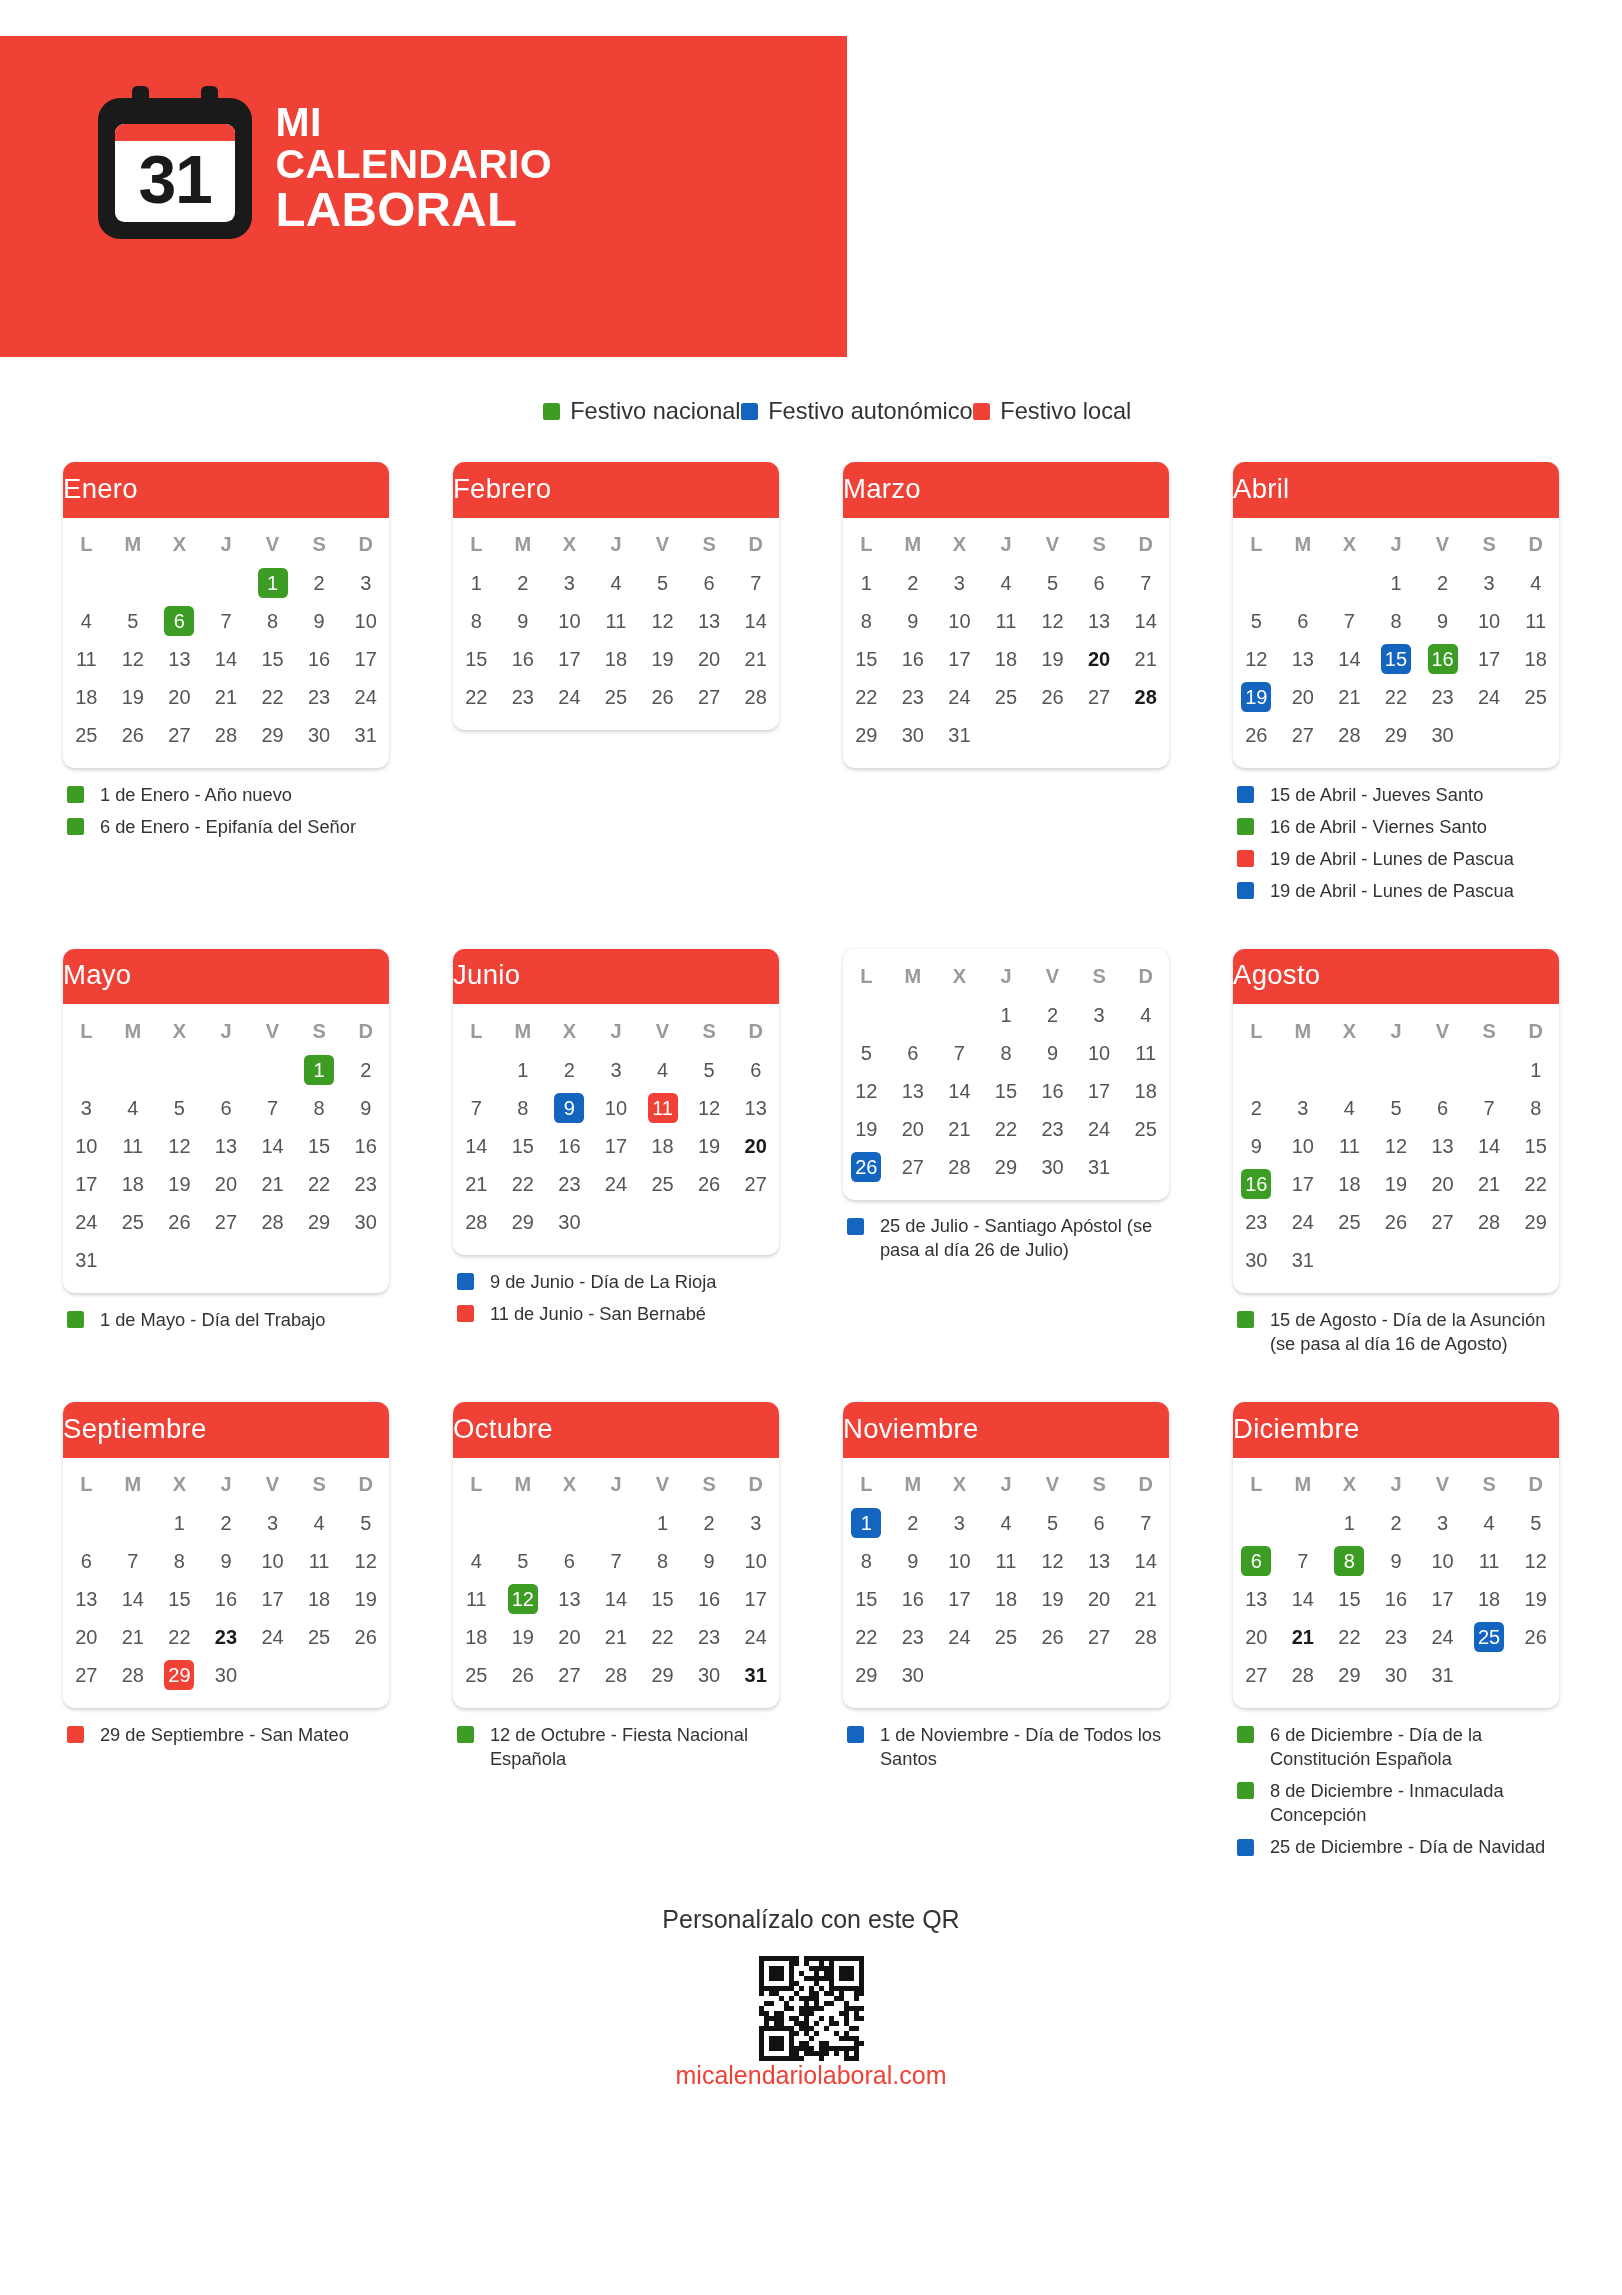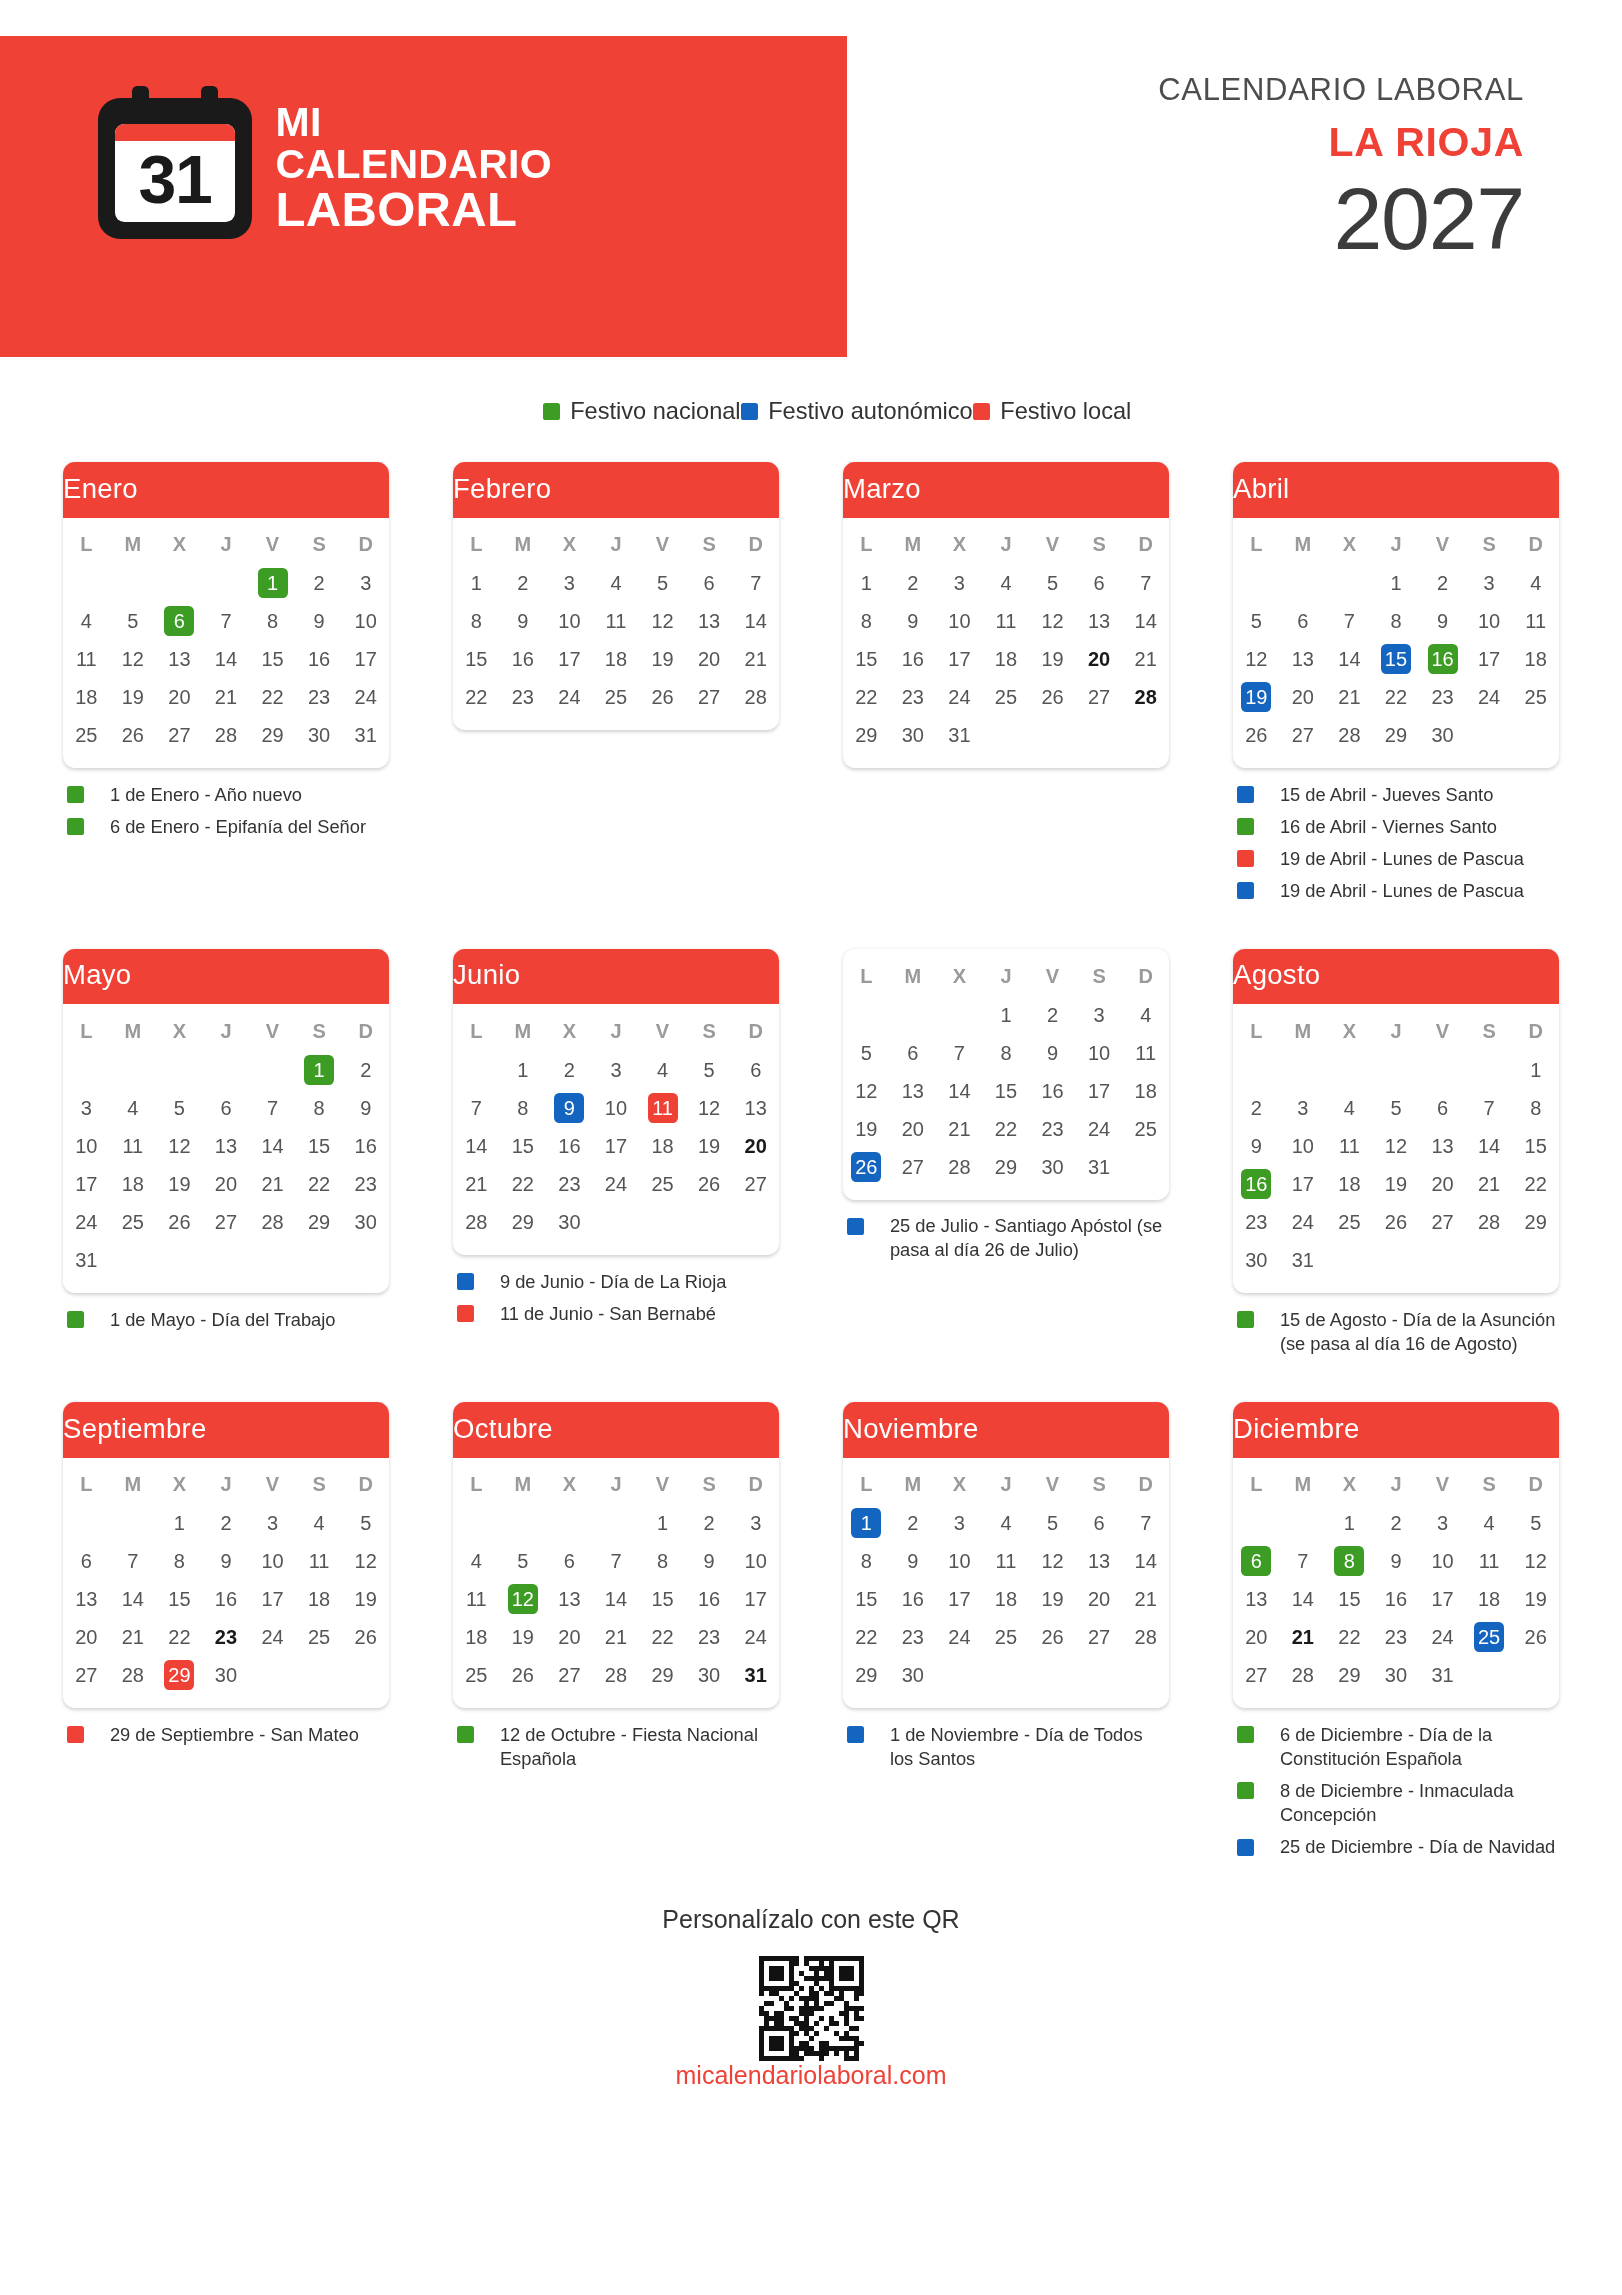--- a/index.html
+++ b/index.html
@@ -181,21 +181,21 @@
   .d-loc { background: #ef4136; color: #ffffff; }
   .d-bold { color: #1a1a1a; font-weight: bold; }
 
   .notes {
     margin-top: 14.4px;
     padding-left: 3.9px;
   }
   .note {
     display: flex;
     align-items: flex-start;
-    gap: 26px;
+    gap: 16px;
     margin-bottom: 7.9px;
   }
   .note .sw {
     margin-top: 3.3px;
     flex: 0 0 auto;
   }
   .note-text {
     font-size: 18.3px;
     color: #333333;
     line-height: 1.32;
@@ -242,25 +242,20 @@
         <div class="logo-num">31</div>
       </div>
     </div>
     <div class="logo-text">
       <div class="l1">MI</div>
       <div class="l2">CALENDARIO</div>
       <div class="l3">LABORAL</div>
     </div>
   </div>
 
-  <div class="header-right">
-    <div class="hr-sub">CALENDARIO LABORAL</div>
-    <div class="hr-region">LA RIOJA</div>
-    <div class="hr-year">2027</div>
-  </div>
 </div>
 
 <div class="legend" id="legend">
     <div class="legend-item">
       <span class="sw sw-nac"></span>
       <span>Festivo nacional</span>
     </div>
     <div class="legend-item">
       <span class="sw sw-aut"></span>
       <span>Festivo autonómico</span>

